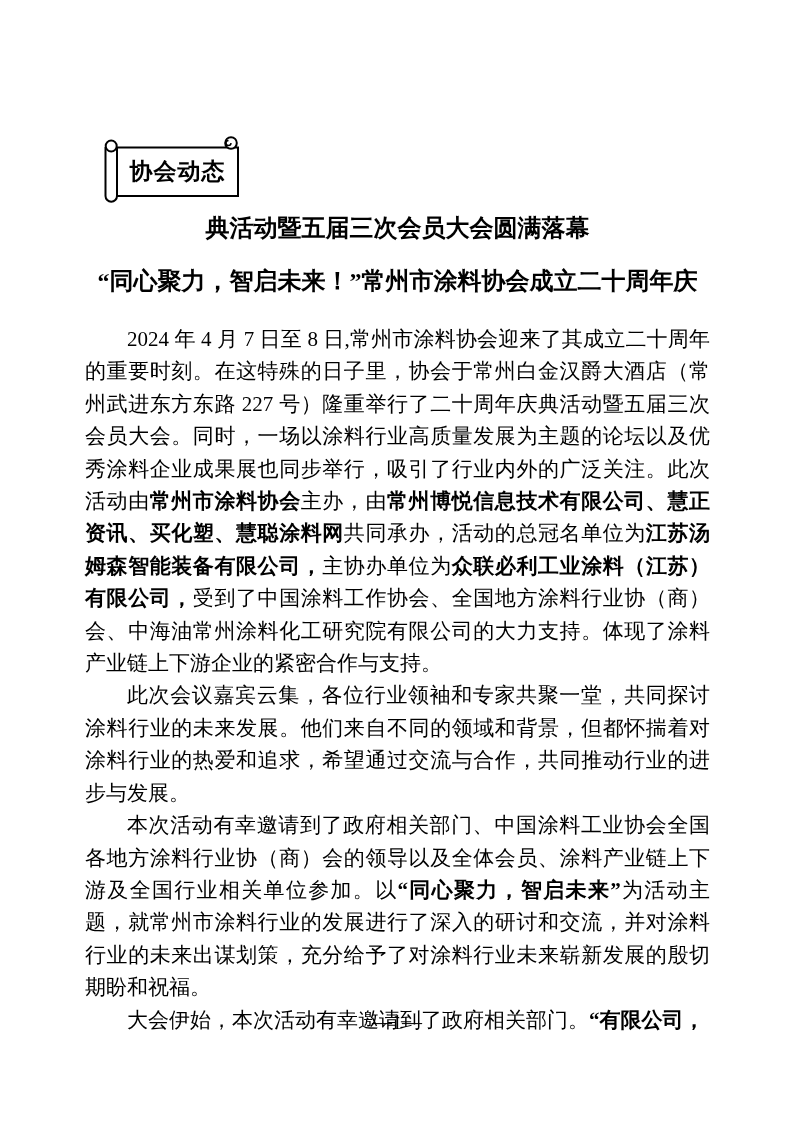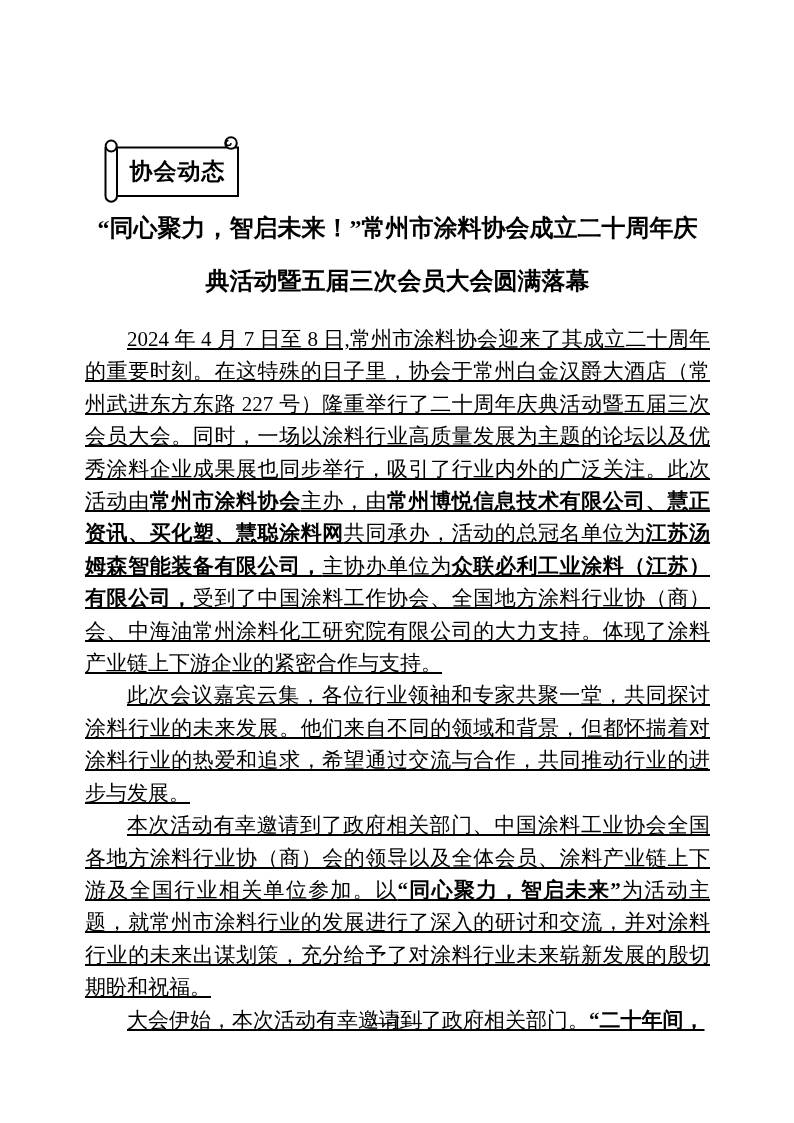--- a/index.html
+++ b/index.html
@@ -43,21 +43,21 @@
 
   
   .article-body {
     position: absolute;
     left: 85px; right: 84px; top: 323px;
     font-size: 21px;
     line-height: 32.4px;
     text-align: justify;
     text-justify: inter-ideograph;
   }
-  .para { margin: 0; text-indent: 2em; text-decoration: underline; }
+  .para { margin: 0; text-indent: 2em; }
   .para .bold { font-weight: 700; }
 
   
   .footer {
     position: absolute;
     left: 0; right: 0; top: 1008px;
     text-align: center;
     font-size: 20px;
     line-height: 28px;
   }
@@ -75,28 +75,28 @@
       <circle cx="127" cy="8" r="5.8" fill="#ffffff" stroke="#000000" stroke-width="2"></circle>
       <path d="M127 8 a2.5 2.5 0 1 1 -2.5 -2.5" fill="none" stroke="#000000" stroke-width="1.4"></path>
 
       <path d="M1.5 12 V61 a5.75 5.75 0 0 0 11.5 0 V12.5" fill="#ffffff" stroke="#000000" stroke-width="2"></path>
       <circle cx="7.2" cy="11" r="5.5" fill="#ffffff" stroke="#000000" stroke-width="2"></circle>
     </svg>
     <span class="banner-label">协会动态</span>
   </div>
 
   <h1 class="title">
+    <span class="title-line">典活动暨五届三次会员大会圆满落幕</span>
     <span class="title-line">“同心聚力，智启未来！”常州市涂料协会成立二十周年庆</span>
-    <span class="title-line">典活动暨五届三次会员大会圆满落幕</span>
   </h1>
 
   <div class="article-body" id="article-body">
       <p class="para"><span>2024 年 4 月 7 日至 8 日,常州市涂料协会迎来了其成立二十周年的重要时刻。在这特殊的日子里，协会于常州白金汉爵大酒店（常州武进东方东路 227 号）隆重举行了二十周年庆典活动暨五届三次会员大会。同时，一场以涂料行业高质量发展为主题的论坛以及优秀涂料企业成果展也同步举行，吸引了行业内外的广泛关注。此次活动由</span><span class="bold">常州市涂料协会</span><span>主办，由</span><span class="bold">常州博悦信息技术有限公司、慧正资讯、买化塑、慧聪涂料网</span><span>共同承办，活动的总冠名单位为</span><span class="bold">江苏汤姆森智能装备有限公司，</span><span>主协办单位为</span><span class="bold">众联必利工业涂料（江苏）有限公司，</span><span>受到了中国涂料工作协会、全国地方涂料行业协（商）会、中海油常州涂料化工研究院有限公司的大力支持。体现了涂料产业链上下游企业的紧密合作与支持。</span></p>
       <p class="para"><span>此次会议嘉宾云集，各位行业领袖和专家共聚一堂，共同探讨涂料行业的未来发展。他们来自不同的领域和背景，但都怀揣着对涂料行业的热爱和追求，希望通过交流与合作，共同推动行业的进步与发展。</span></p>
       <p class="para"><span>本次活动有幸邀请到了政府相关部门、中国涂料工业协会全国各地方涂料行业协（商）会的领导以及全体会员、涂料产业链上下游及全国行业相关单位参加。以</span><span class="bold">“同心聚力，智启未来”</span><span>为活动主题，就常州市涂料行业的发展进行了深入的研讨和交流，并对涂料行业的未来出谋划策，充分给予了对涂料行业未来崭新发展的殷切期盼和祝福。</span></p>
-      <p class="para"><span>大会伊始，本次活动有幸邀请到了政府相关部门。</span><span class="bold">“二十年间，</span></p>
+      <p class="para"><span>大会伊始，本次活动有幸邀请到了政府相关部门。</span><span class="bold">“有限公司，</span></p>
     </div>
 
   <div class="footer">
     <span>—1—</span>
   </div>
 
 </div>
 
 </body></html>

